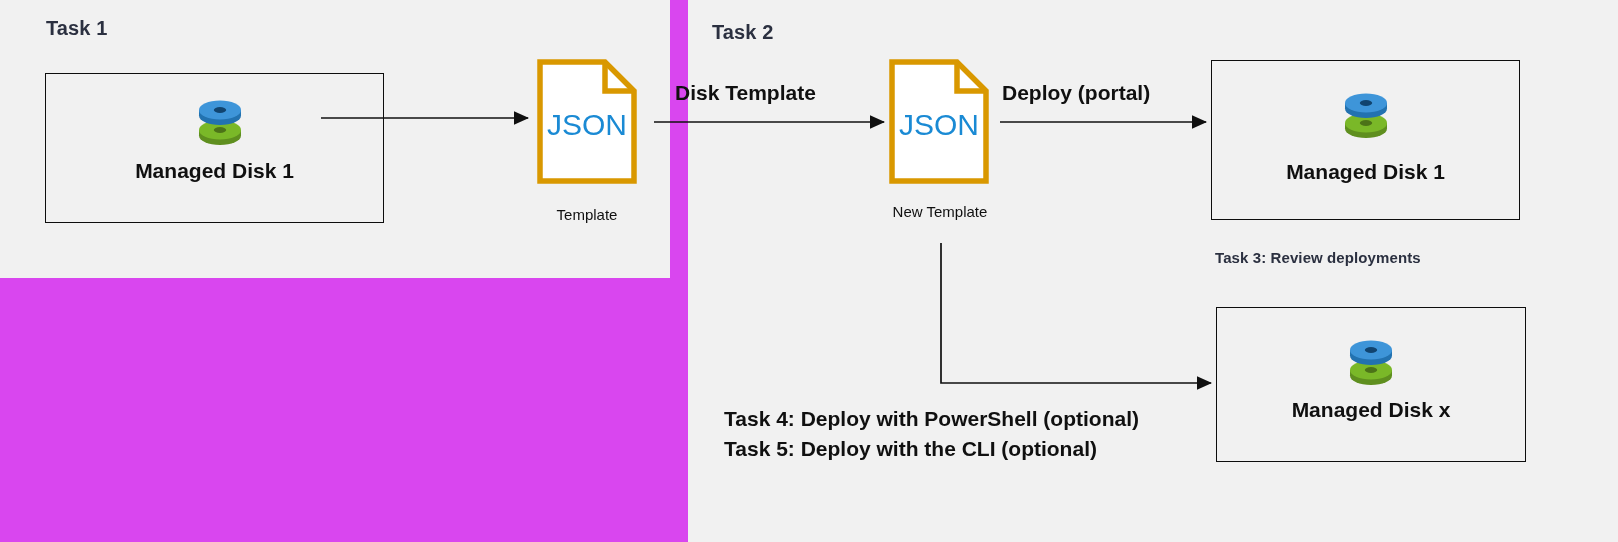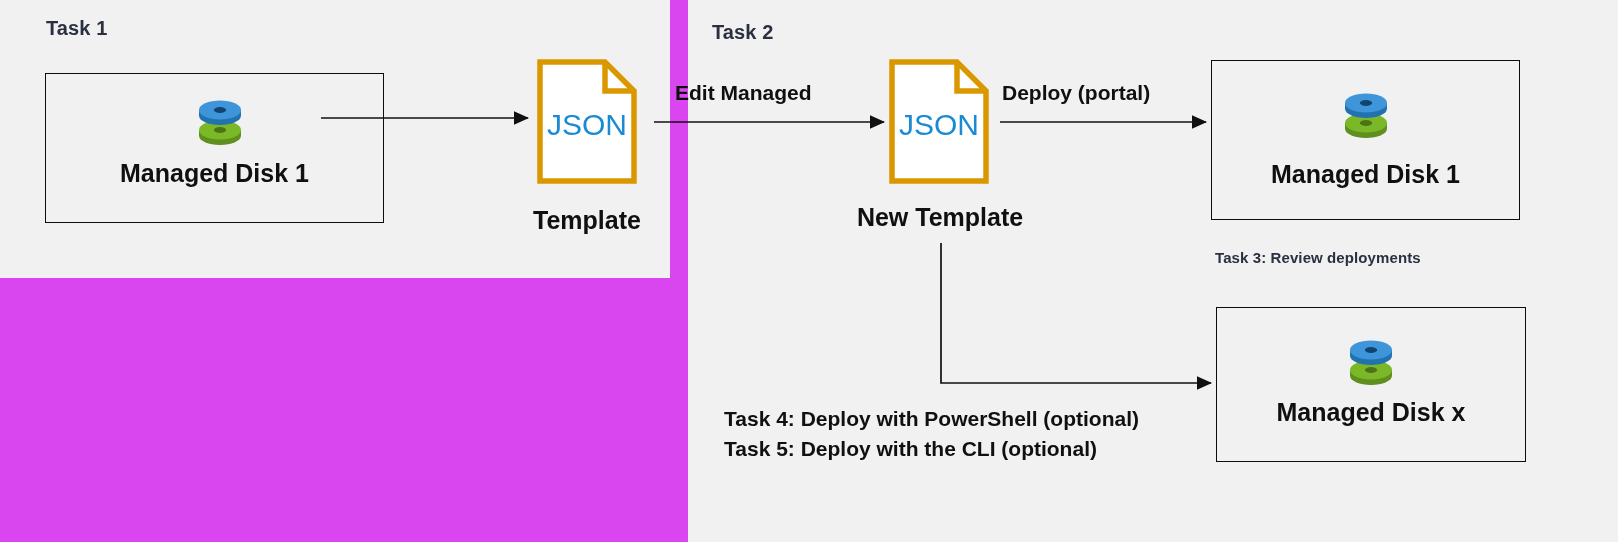--- a/index.html
+++ b/index.html
@@ -66,43 +66,43 @@
   .disk-icon svg { display: block; width: 100%; height: 100%; }
 
   #icon-disk1-left  { left: 189px;  top: 90px;  }
   #icon-disk1-right { left: 1335px; top: 83px;  }
   #icon-diskx       { left: 1340px; top: 330px; }
 
   
   .box-caption {
     position: absolute;
     font-weight: bold;
-    font-size: 25px;
+    font-size: 21px;
     color: #101010;
     white-space: nowrap;
     text-align: center;
   }
   #caption-disk1-left  { left: 45px;   top: 159px; width: 339px; }
   #caption-disk1-right { left: 1211px; top: 160px; width: 309px; }
   #caption-diskx       { left: 1216px; top: 398px; width: 310px; }
 
   
   .json-doc {
     position: absolute;
     width: 100px;
     height: 125px;
   }
   .json-doc svg { display: block; width: 100%; height: 100%; }
   #doc-template     { left: 537px; top: 59px; }
   #doc-new-template { left: 889px; top: 59px; }
 
   .doc-caption {
     position: absolute;
-    font-weight: bold;
-    font-size: 25px;
+    font-weight: normal;
+    font-size: 15px;
     color: #101010;
     white-space: nowrap;
     text-align: center;
   }
   #caption-template     { left: 487px; top: 206px; width: 200px; }
   #caption-new-template { left: 835px; top: 203px; width: 210px; }
 
   
   .arrow-label {
     position: absolute;
@@ -207,21 +207,21 @@
     <svg viewBox="0 0 100 125" xmlns="http://www.w3.org/2000/svg">
       <path d="M3 3 H68 L97 32 V122 H3 Z" fill="#ffffff" stroke="#d99800" stroke-width="5.5" stroke-linejoin="miter"></path>
       <path d="M68 3 V32 H97" fill="none" stroke="#d99800" stroke-width="5.5" stroke-linejoin="miter"></path>
       <text x="50" y="76" text-anchor="middle" font-family="Liberation Sans, sans-serif" font-size="30" fill="#1a8ad4">JSON</text>
     </svg>
   </div>
 
   <div class="doc-caption" id="caption-template">Template</div>
   <div class="doc-caption" id="caption-new-template">New Template</div>
 
-  <div class="arrow-label" id="label-edit-template">Edit Managed</div>
+  <div class="arrow-label" id="label-edit-template">Disk Template</div>
   <div class="arrow-label" id="label-deploy-portal">Deploy (portal)</div>
 
   <div id="notes-optional">
     <div>Task 4: Deploy with PowerShell (optional)</div>
     <div>Task 5: Deploy with the CLI (optional)</div>
   </div>
 
   <svg id="connectors" viewBox="0 0 1618 542" xmlns="http://www.w3.org/2000/svg">
     <defs>
       <marker id="arrowhead" markerWidth="9" markerHeight="8" refX="8.4" refY="4" orient="auto" markerUnits="strokeWidth">

